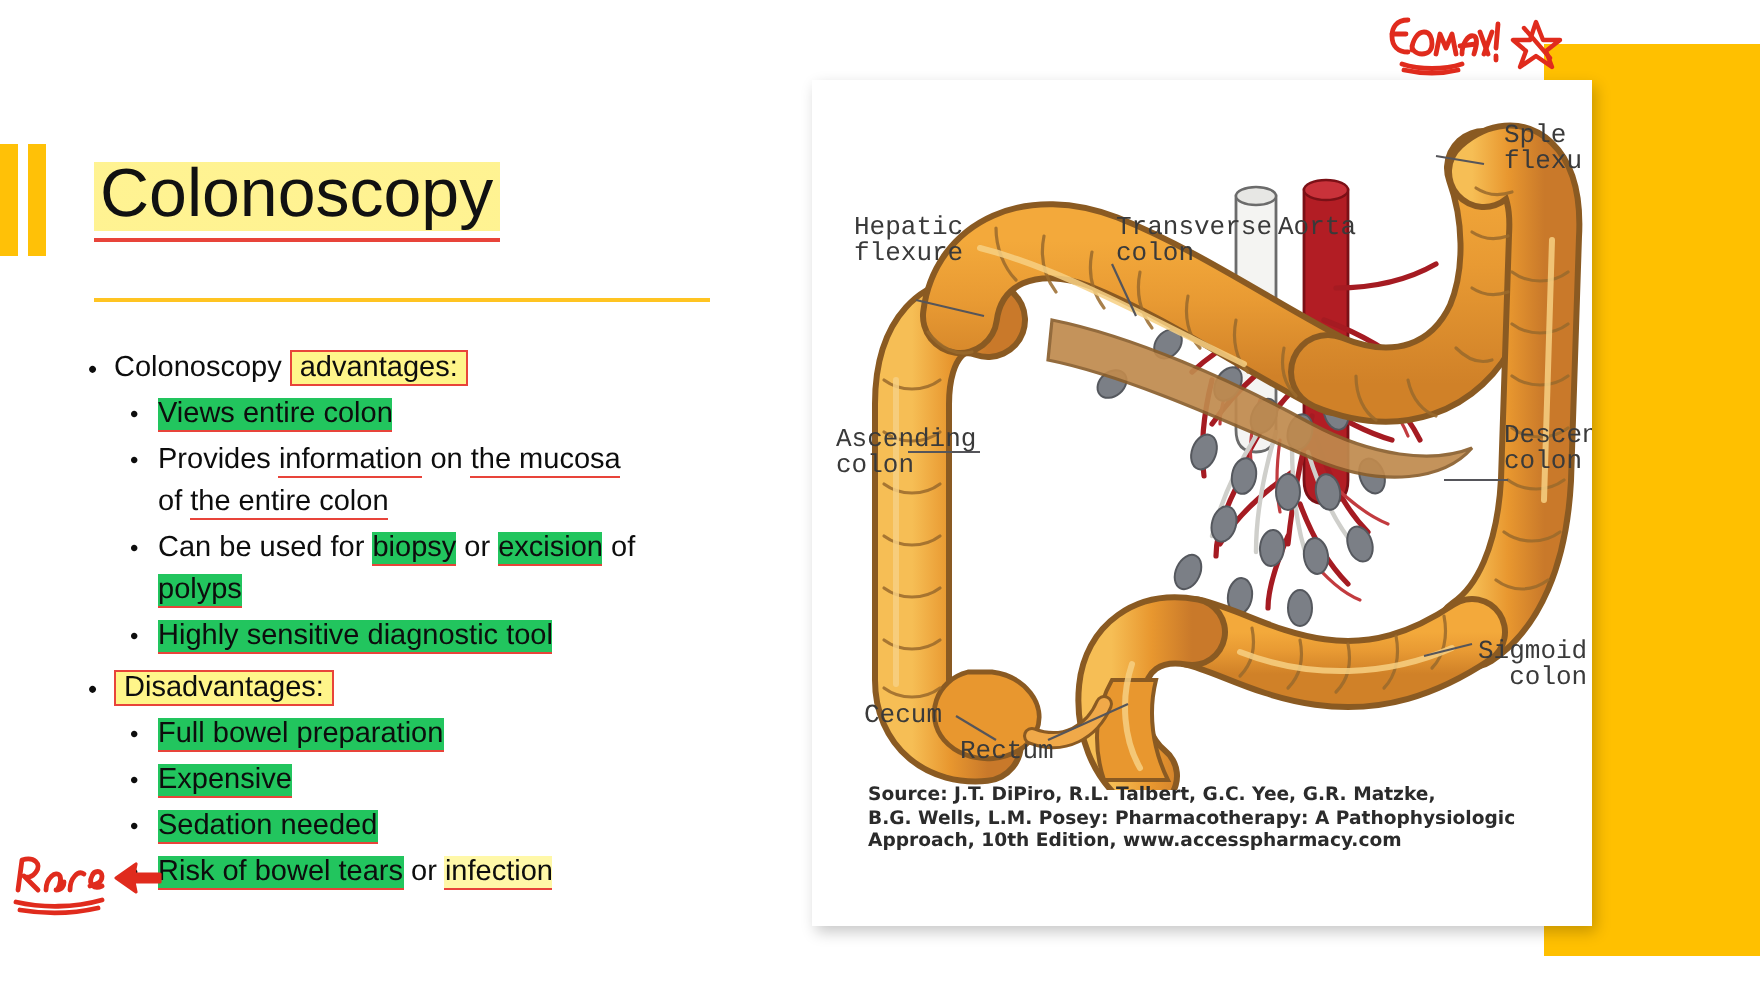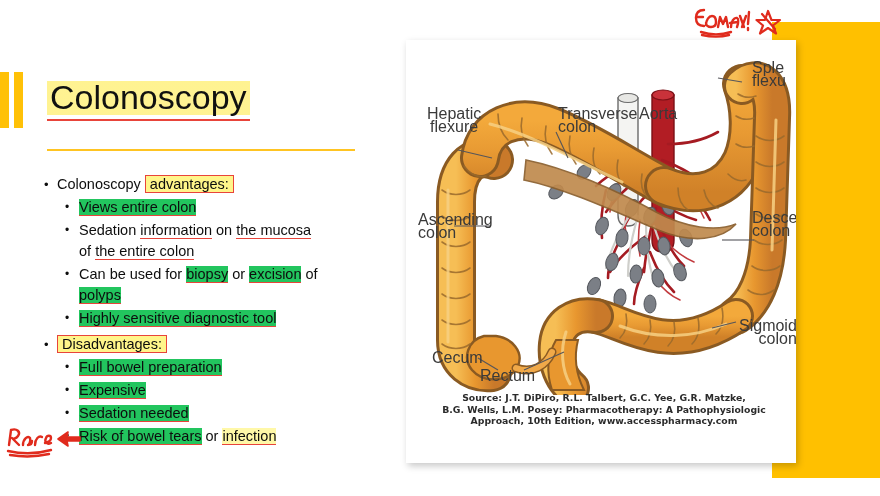--- a/index.html
+++ b/index.html
@@ -115,28 +115,27 @@
   .pic-figure svg { display: block; }
   .caption {
     position: absolute;
     left: 28px; top: 352px;
     width: 340px;
     font-family: "DejaVu Sans", sans-serif;
     font-size: 9.3px;
     line-height: 11.6px;
     font-weight: 700;
     color: #2b2b2b;
-    text-align: center;
   }
   .caption div { white-space: nowrap; }
 
   .lbl {
     position: absolute;
-    font-family: Liberation Sans, sans-serif;
-    font-size: 16px;
+    font-family: Liberation Mono, monospace;
+    font-size: 13px;
     line-height: 12.5px;
     color: #3a3a3a;
   }
 </style>
 </head>
 <body>
 
 <div id="slide">
 
   <div class="accent-bar-right"></div>
@@ -156,21 +155,21 @@
       <span class="txt"><span>Colonoscopy </span><span class="box-red">advantages:</span></span>
     </div>
 
     <div class="li lvl2">
       <span class="dot">•</span>
       <span class="txt"><span class="hl ul-red">Views entire colon</span></span>
     </div>
 
     <div class="li lvl2">
       <span class="dot">•</span>
-      <span class="txt"><span>Sedation </span><span class="ul-red">information</span><span> on </span><span class="ul-red">the mucosa</span><br><span>of </span><span class="ul-red">the entire colon</span></span>
+      <span class="txt"><span>Provides </span><span class="ul-red">information</span><span> on </span><span class="ul-red">the mucosa</span><br><span>of </span><span class="ul-red">the entire colon</span></span>
     </div>
 
     <div class="li lvl2">
       <span class="dot">•</span>
       <span class="txt"><span>Can be used for </span><span class="hl ul-red">biopsy</span><span> or </span><span class="hl ul-red">excision</span><span> of</span><br><span class="hl ul-red">polyps</span></span>
     </div>
 
     <div class="li lvl2">
       <span class="dot">•</span>
       <span class="txt"><span class="hl ul-red">Highly sensitive diagnostic tool</span></span>

